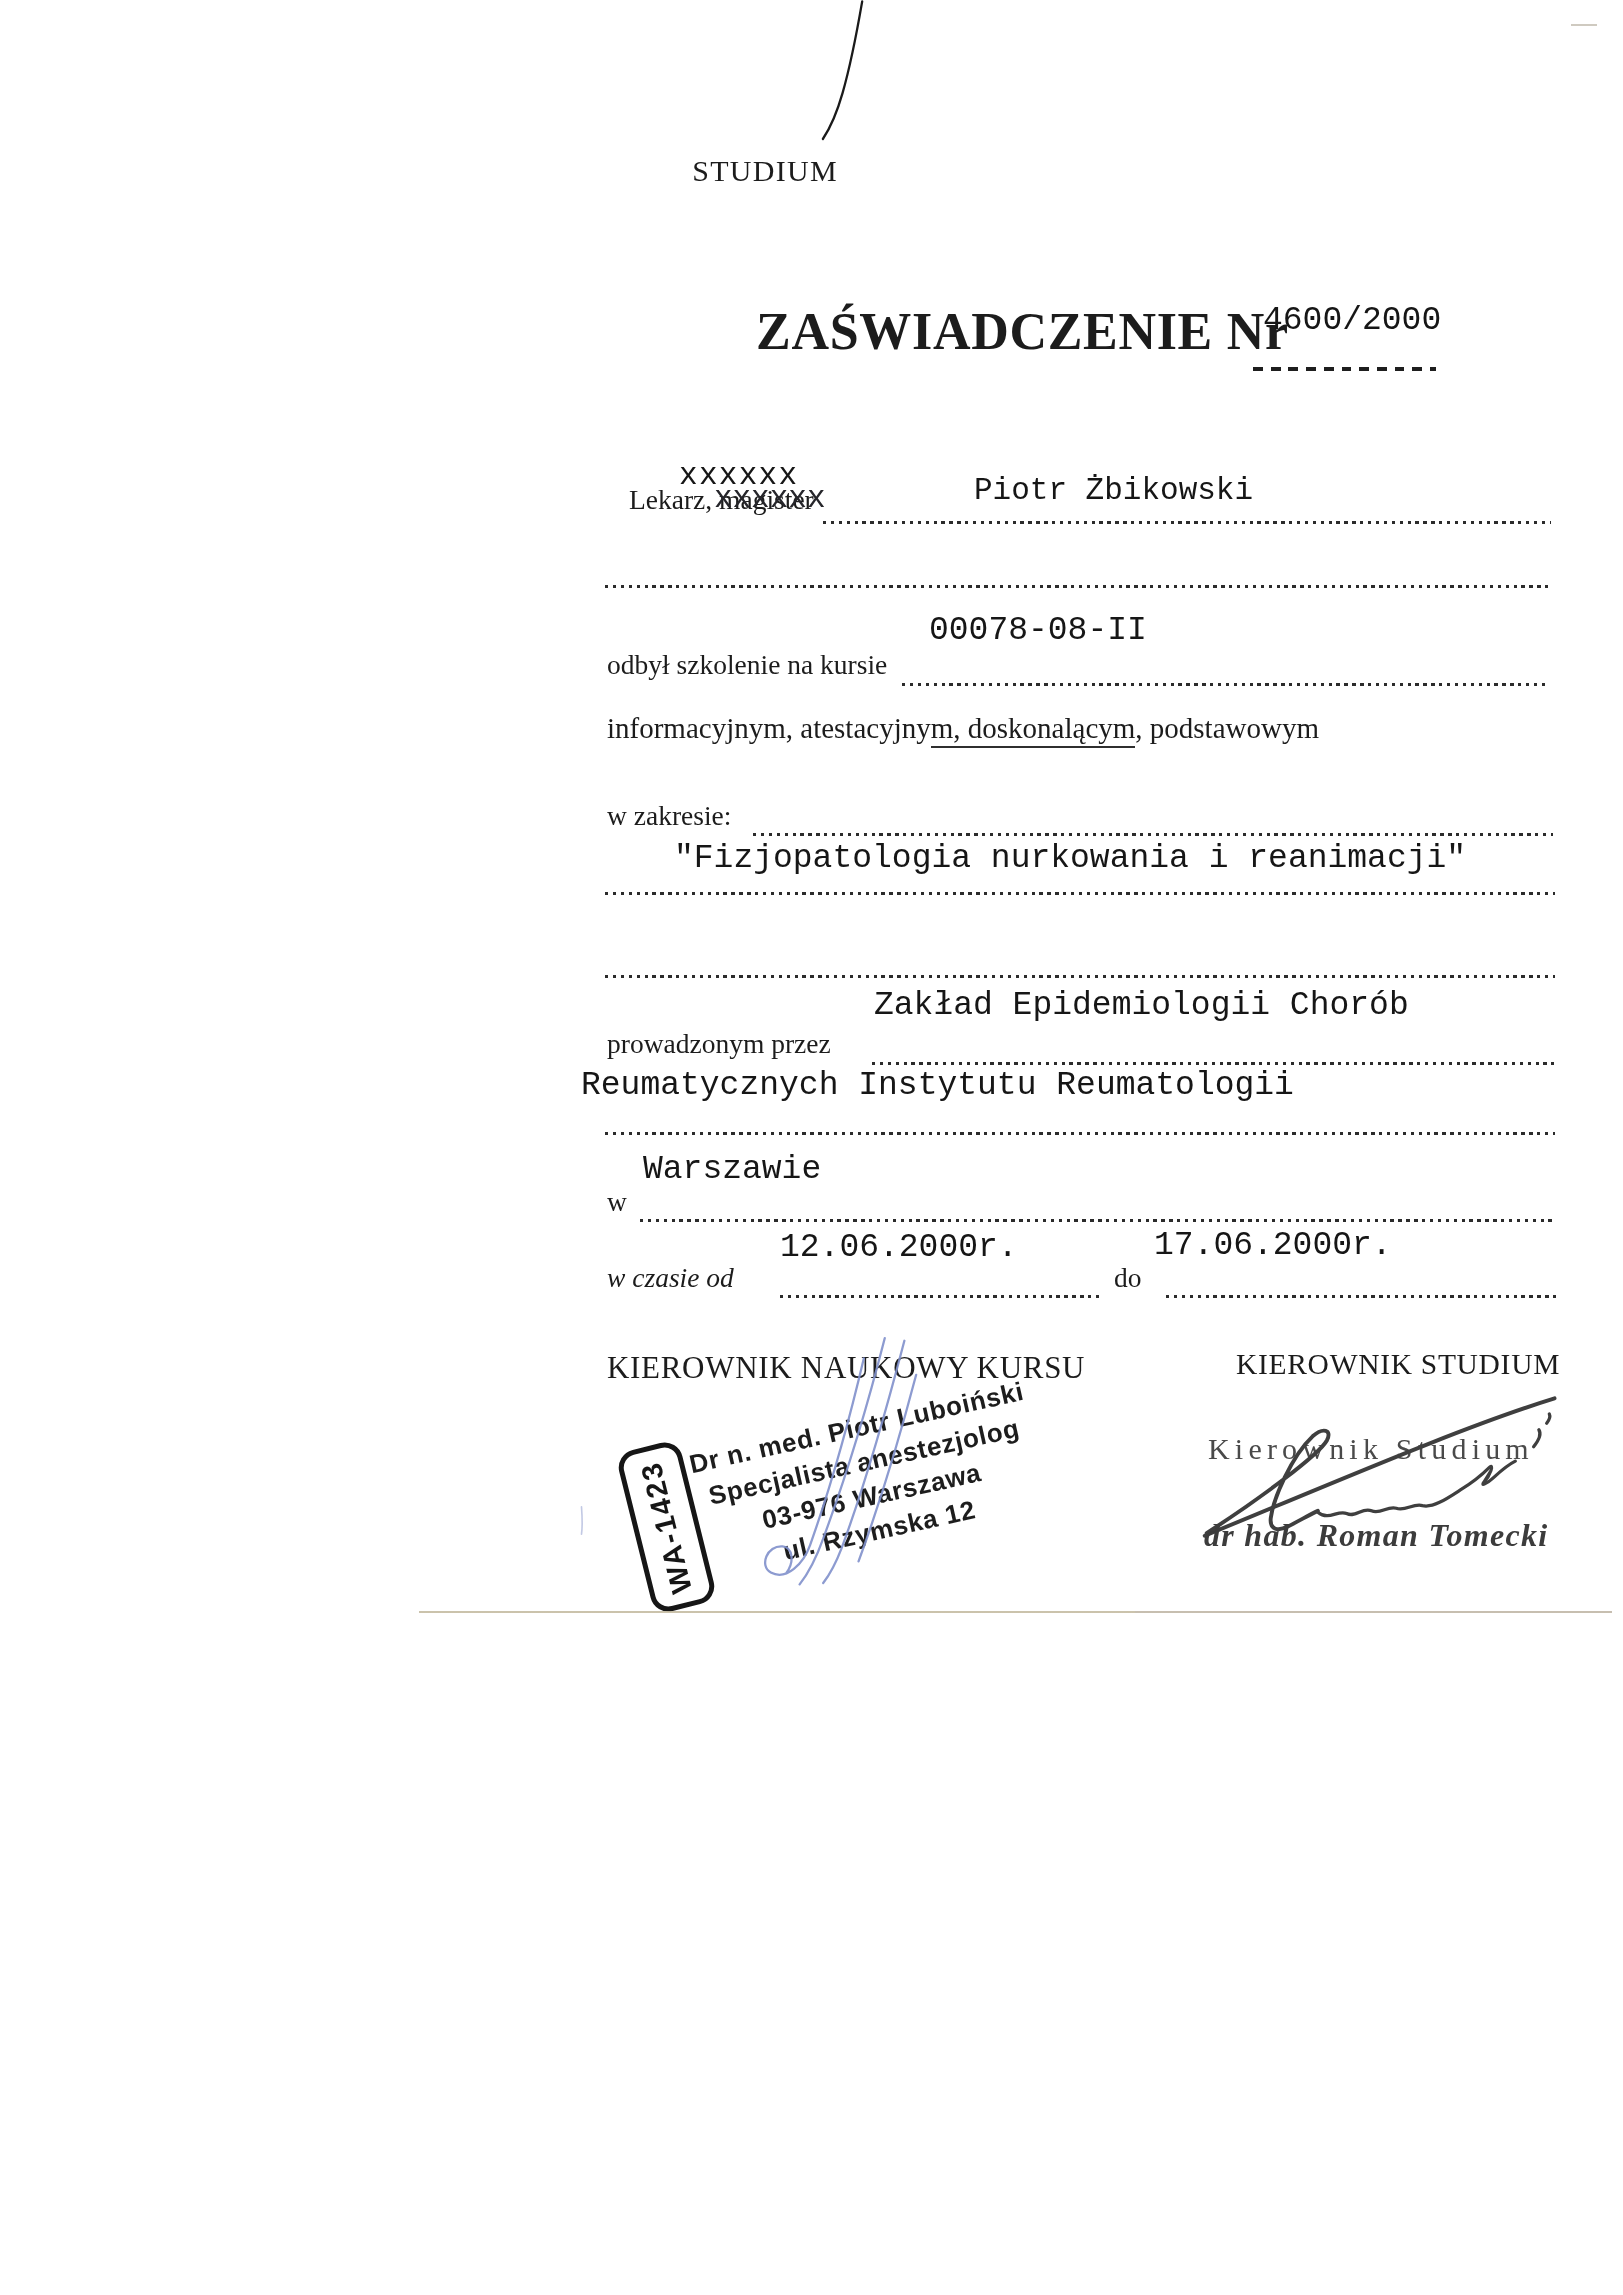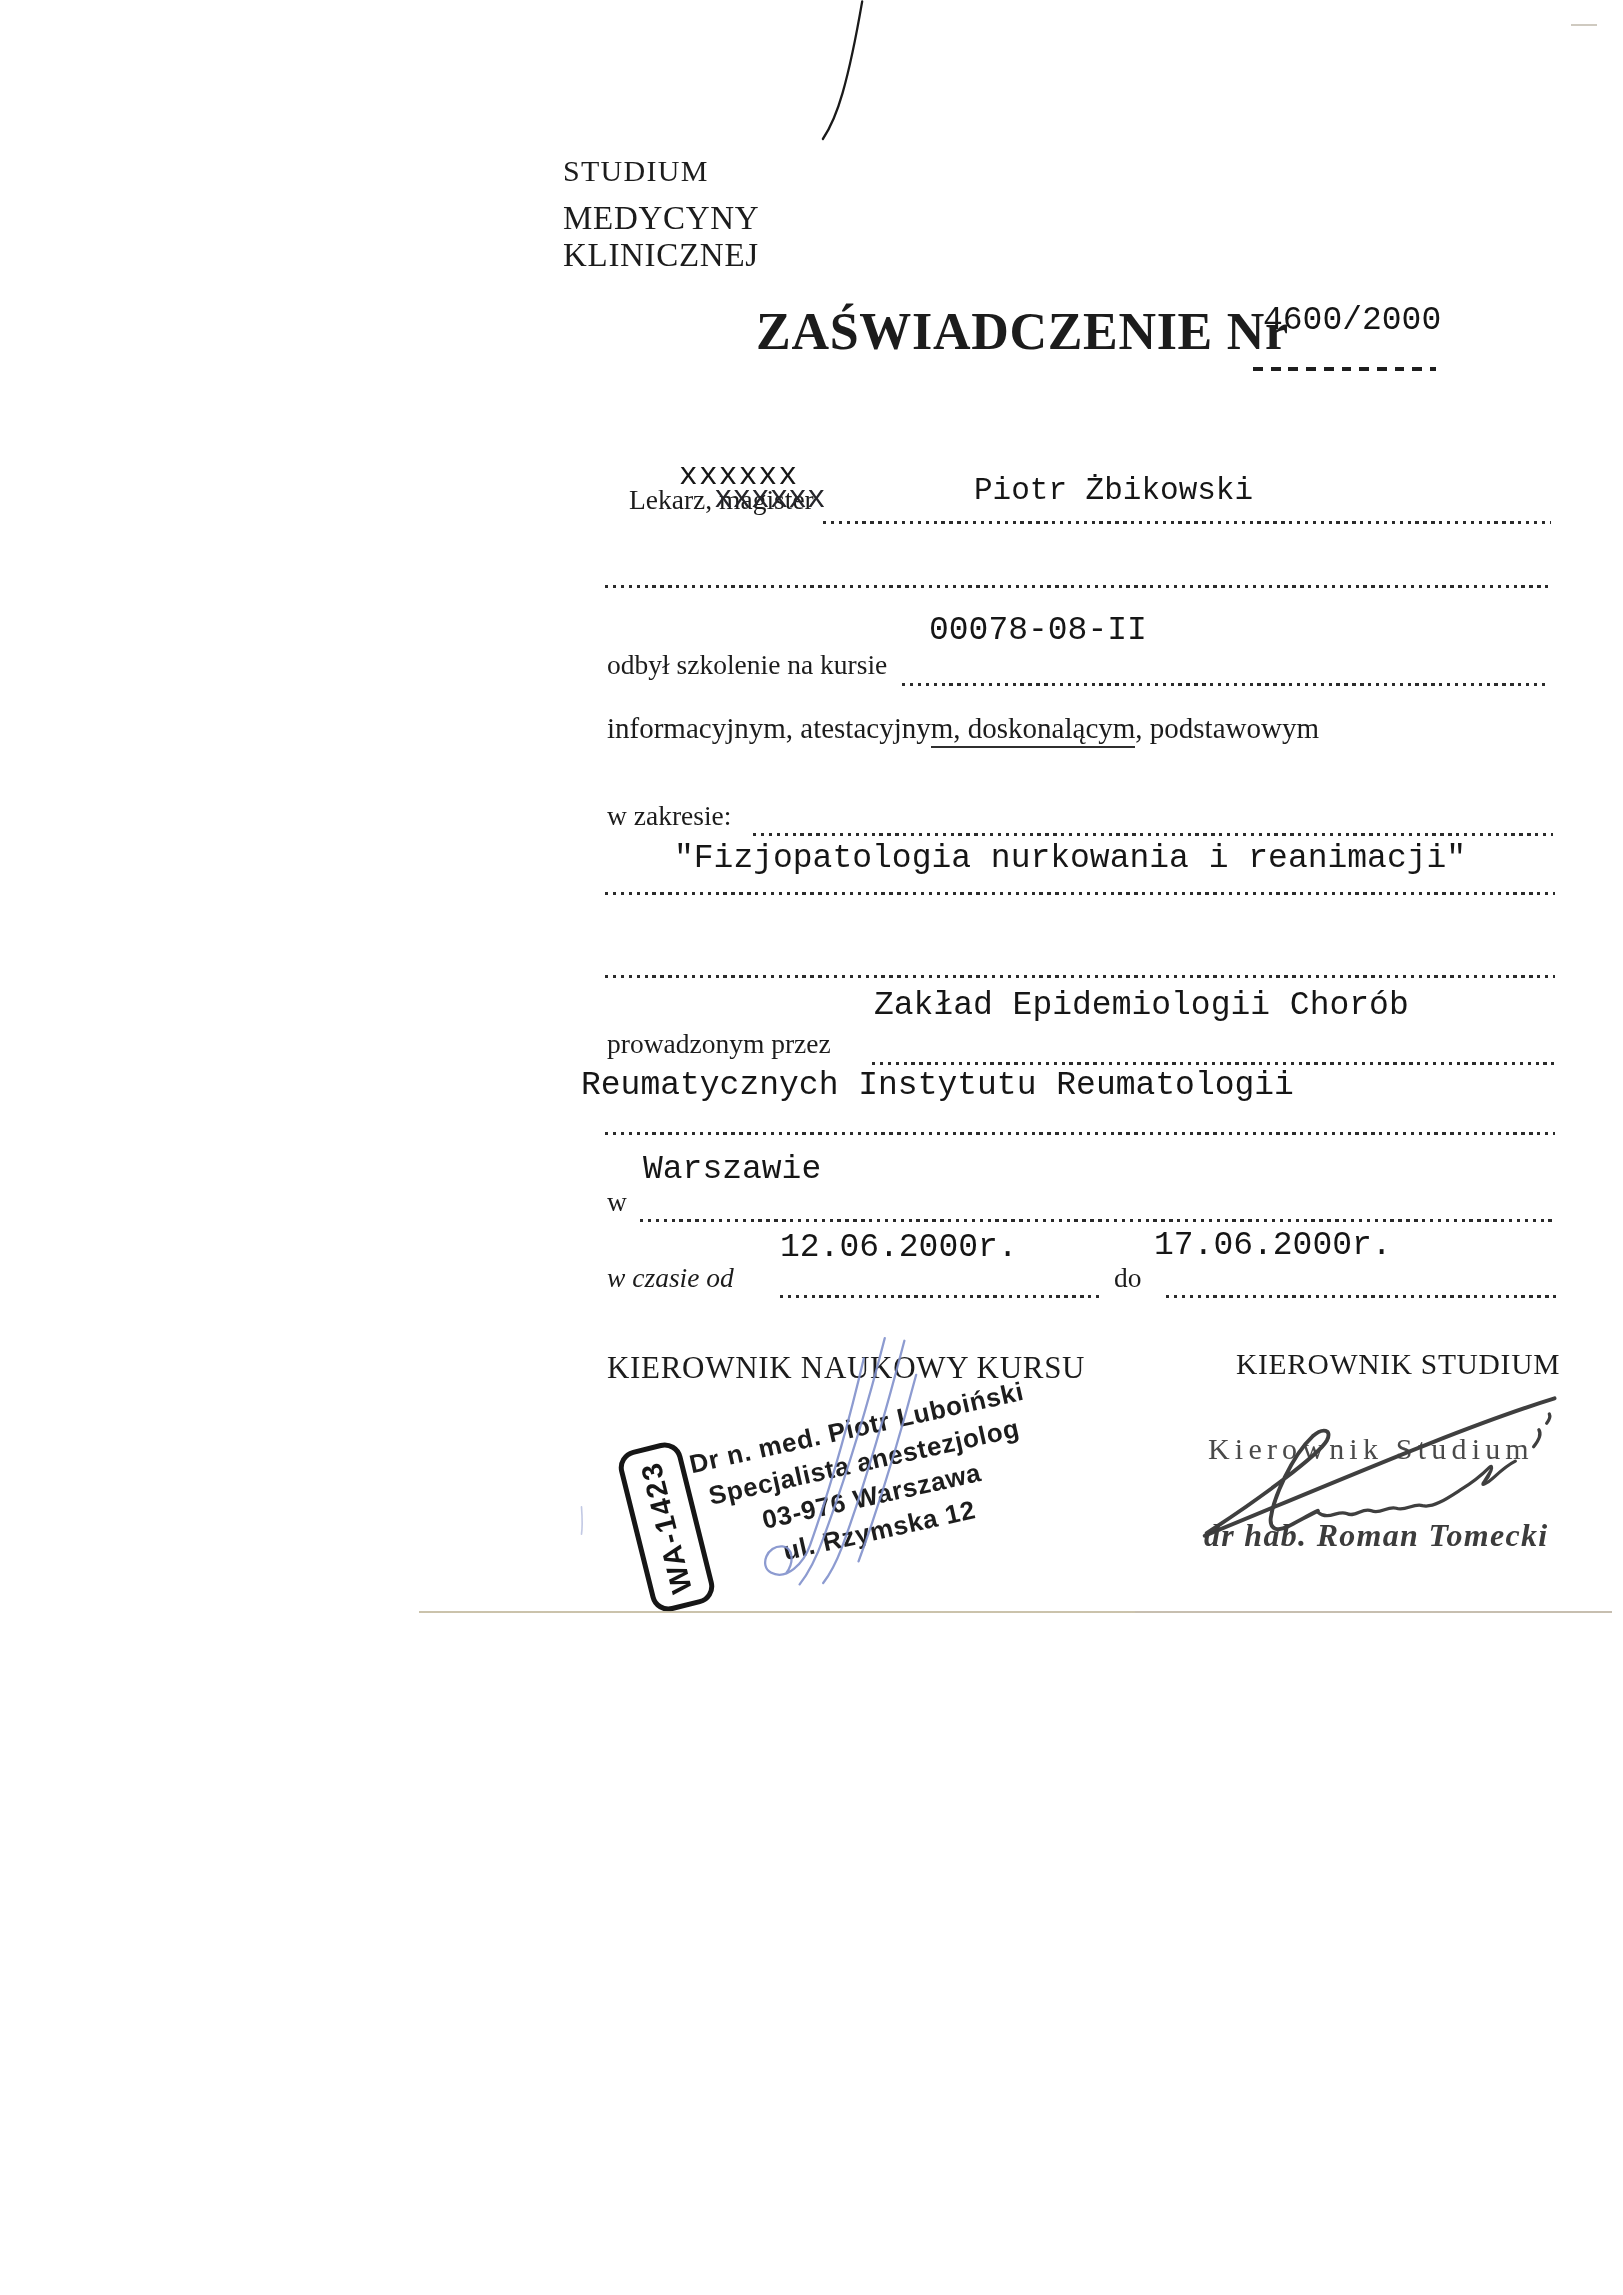--- a/index.html
+++ b/index.html
@@ -83,23 +83,22 @@
 <body>
 
 <div class="page">
 
   <svg class="abs" style="left:815px;top:0;width:59px;height:141px" viewBox="0 0 90 215">
     <path d="M 72,2 C 62,60 54,100 42,142 C 34,170 24,194 12,212" fill="none" stroke="#1a1a1a" stroke-width="3.5" stroke-linecap="round"></path>
   </svg>
 
   <div class="abs" style="left:1571px;top:23.6px;width:26px;height:2px;background:#cfcac0;"></div>
 
-  <div class="abs" style="left:563px;top:154px;width:275px;text-align:left;">
+  <div class="abs" style="left:563px;top:154px;width:275px;text-align:right;">
     <div class="serif hdr">STUDIUM</div>
-    <div class="serif hdr2" style="margin-top:11.8px;">MEDYCYNY KLINICZNEJ</div>
   </div>
 
   <div class="abs serif title" style="left:756px;top:302px;">ZAŚWIADCZENIE Nr</div>
   <div class="abs mono typed" style="left:1263px;top:302px;">4600/2000</div>
   <div class="abs dashed" style="left:1253px;top:367px;width:183px;"></div>
 
   <div class="abs serif label" style="left:629px;top:484px;">
     <span>Lekarz,</span>
     <span class="struck-wrap">
       <span>magister</span><span class="strike-over">xxxxxx</span>

